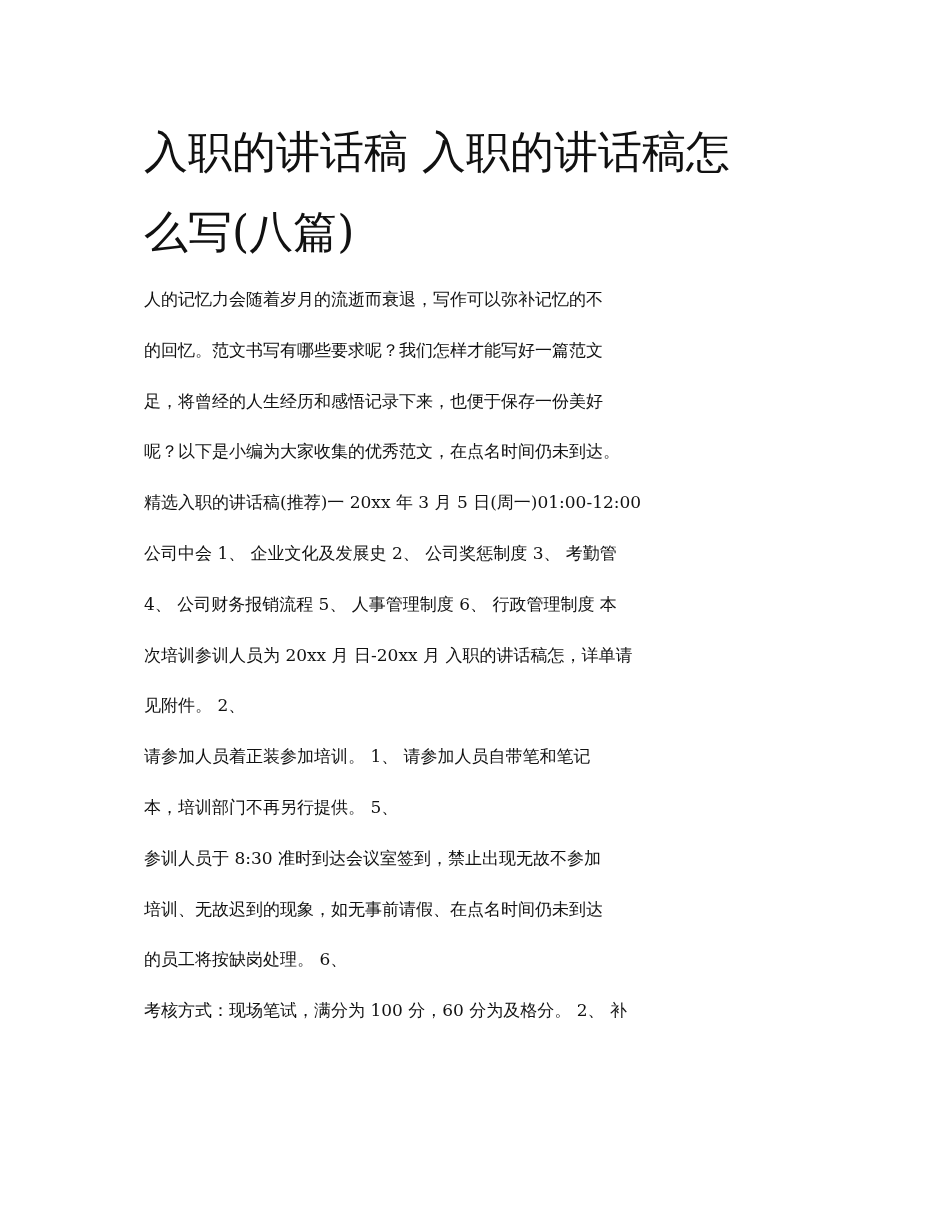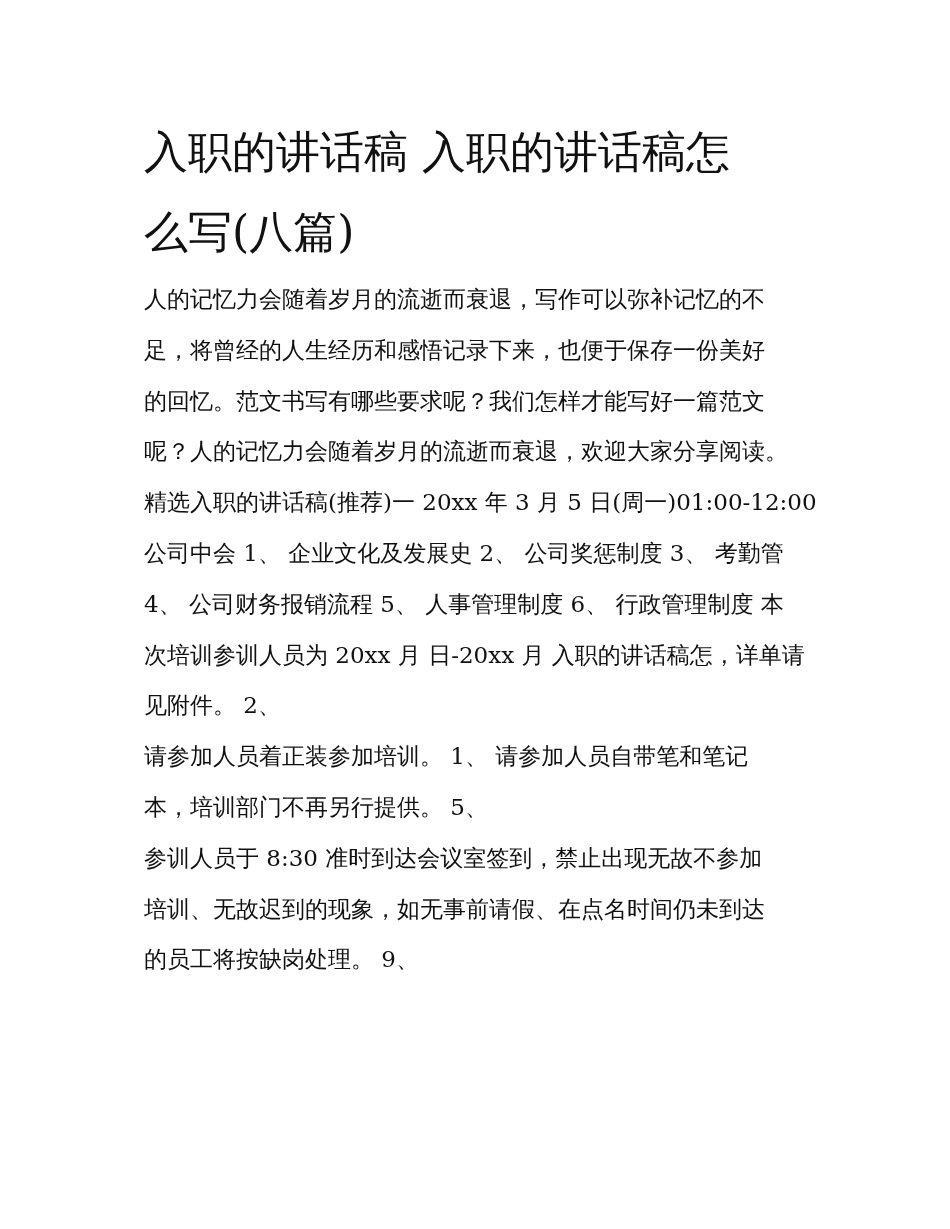--- a/index.html
+++ b/index.html
@@ -7,41 +7,42 @@
     .page { position: absolute; left: 4px; top: 0; width: 950px; height: 1229px; background: #fff; }
     .title {
       position: absolute; left: 140px; top: 112px; width: 690px;
       font-family: "DejaVu Serif", "Liberation Serif", serif;
       font-size: 44px; line-height: 80px; color: #111; margin: 0; font-weight: normal;
     }
     .title .tl { display: block; white-space: nowrap; height: 80px; }
     .body {
       position: absolute; left: 140px; top: 274px; width: 690px;
       font-family: "DejaVu Serif", "Liberation Serif", serif;
-      font-size: 23px; color: #111;
+      font-size: 17px; color: #111;
     }
     .line { display: block; height: 50.8px; line-height: 50.8px; white-space: nowrap; }
   </style>
 </head>
 <body>
 
 <div class="page">
   <h1 class="title">
     <span class="tl">入职的讲话稿 入职的讲话稿怎</span>
     <span class="tl">么写(八篇)</span>
   </h1>
   <div class="body">
     <span class="line">人的记忆力会随着岁月的流逝而衰退，写作可以弥补记忆的不</span>
+    <span class="line">的回忆。范文书写有哪些要求呢？我们怎样才能写好一篇范文</span>
     <span class="line">足，将曾经的人生经历和感悟记录下来，也便于保存一份美好</span>
-    <span class="line">的回忆。范文书写有哪些要求呢？我们怎样才能写好一篇范文</span>
-    <span class="line">呢？人的记忆力会随着岁月的流逝而衰退，欢迎大家分享阅读。</span>
+    <span class="line">呢？以下是小编为大家收集的优秀范文，在点名时间仍未到达。</span>
     <span class="line">精选入职的讲话稿(推荐)一 20xx 年 3 月 5 日(周一)01:00-12:00</span>
     <span class="line">公司中会 1、 企业文化及发展史 2、 公司奖惩制度 3、 考勤管</span>
     <span class="line">4、 公司财务报销流程 5、 人事管理制度 6、 行政管理制度 本</span>
     <span class="line">次培训参训人员为 20xx 月 日-20xx 月 入职的讲话稿怎，详单请</span>
     <span class="line">见附件。 2、</span>
     <span class="line">请参加人员着正装参加培训。 1、 请参加人员自带笔和笔记</span>
     <span class="line">本，培训部门不再另行提供。 5、</span>
     <span class="line">参训人员于 8:30 准时到达会议室签到，禁止出现无故不参加</span>
     <span class="line">培训、无故迟到的现象，如无事前请假、在点名时间仍未到达</span>
-    <span class="line">的员工将按缺岗处理。 9、</span>
+    <span class="line">的员工将按缺岗处理。 6、</span>
+    <span class="line">考核方式：现场笔试，满分为 100 分，60 分为及格分。 2、 补</span>
   </div>
 </div>
 
 </body></html>

